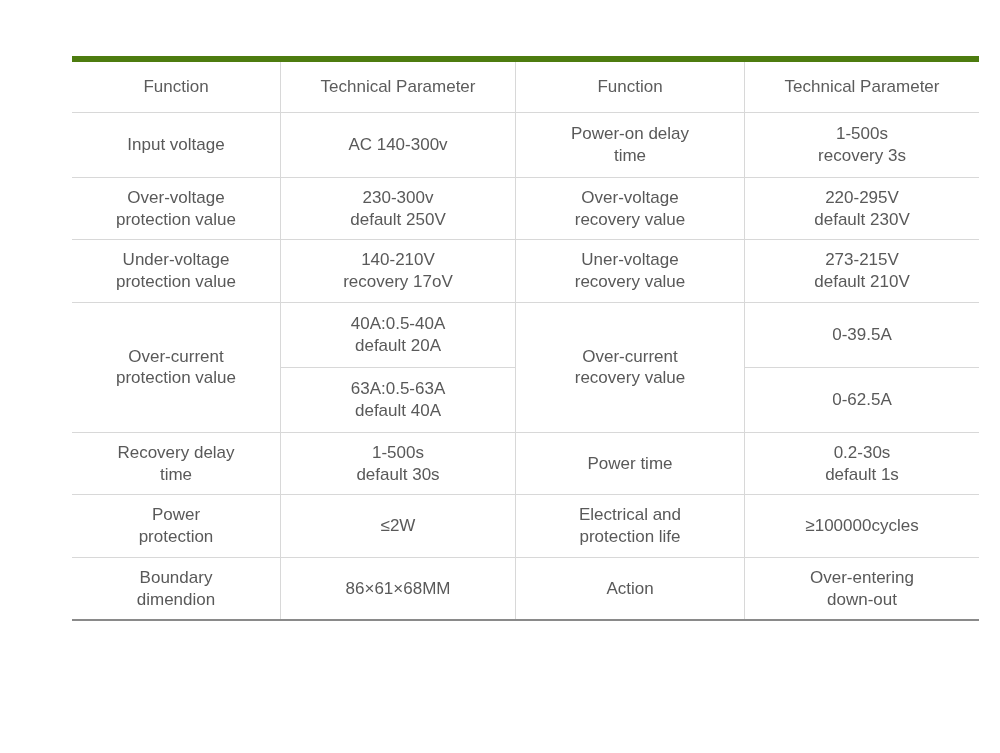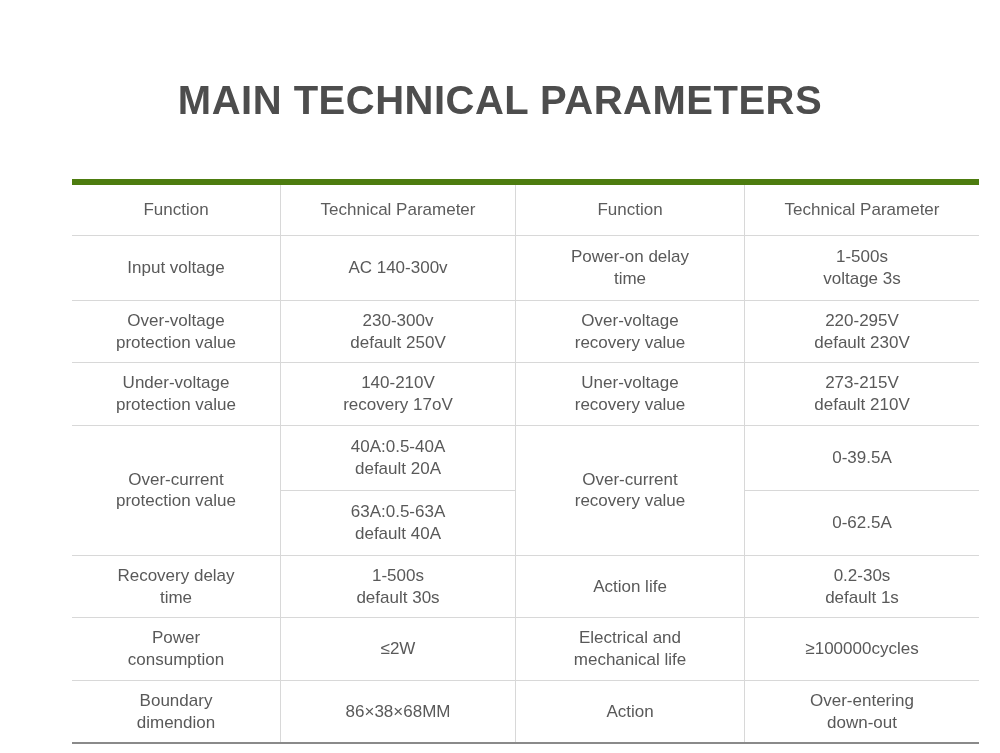--- a/index.html
+++ b/index.html
@@ -67,21 +67,20 @@
   table.spec tr td:first-child { border-left: none; }
   table.spec tr td:last-child { border-right: none; }
   .cell-line { display: block; text-align: center; }
   .tall td { height: 46px; }
 </style>
 </head>
 <body>
 
 <div class="page">
 
-  <h1 class="title">MAIN TECHNICAL PARAMETERS</h1>
 
   <div class="table-wrap">
     <table class="spec">
       <tbody>
 
         <tr class="header">
           <td class="col1">Function</td>
           <td class="col2">Technical Parameter</td>
           <td class="col3">Function</td>
           <td class="col4">Technical Parameter</td>
@@ -89,21 +88,21 @@
 
         <tr class="tall">
           <td class="col1">Input voltage</td>
           <td class="col2">AC 140-300v</td>
           <td class="col3">
             <span class="cell-line">Power-on delay</span>
             <span class="cell-line">time</span>
           </td>
           <td class="col4">
             <span class="cell-line">1-500s</span>
-            <span class="cell-line">voltage 3s</span>
+            <span class="cell-line">recovery 3s</span>
           </td>
         </tr>
 
         <tr>
           <td class="col1">
             <span class="cell-line">Over-voltage</span>
             <span class="cell-line">protection value</span>
           </td>
           <td class="col2">
             <span class="cell-line">230-300v</span>
@@ -164,46 +163,46 @@
 
         <tr>
           <td class="col1">
             <span class="cell-line">Recovery delay</span>
             <span class="cell-line">time</span>
           </td>
           <td class="col2">
             <span class="cell-line">1-500s</span>
             <span class="cell-line">default 30s</span>
           </td>
-          <td class="col3">Action life</td>
+          <td class="col3">Power time</td>
           <td class="col4">
             <span class="cell-line">0.2-30s</span>
             <span class="cell-line">default 1s</span>
           </td>
         </tr>
 
         <tr>
           <td class="col1">
             <span class="cell-line">Power</span>
-            <span class="cell-line">consumption</span>
+            <span class="cell-line">protection</span>
           </td>
           <td class="col2">≤2W</td>
           <td class="col3">
             <span class="cell-line">Electrical and</span>
-            <span class="cell-line">mechanical life</span>
+            <span class="cell-line">protection life</span>
           </td>
           <td class="col4">≥100000cycles</td>
         </tr>
 
         <tr>
           <td class="col1">
             <span class="cell-line">Boundary</span>
             <span class="cell-line">dimendion</span>
           </td>
-          <td class="col2">86×38×68MM</td>
+          <td class="col2">86×61×68MM</td>
           <td class="col3">Action</td>
           <td class="col4">
             <span class="cell-line">Over-entering</span>
             <span class="cell-line">down-out</span>
           </td>
         </tr>
 
       </tbody>
     </table>
   </div>

